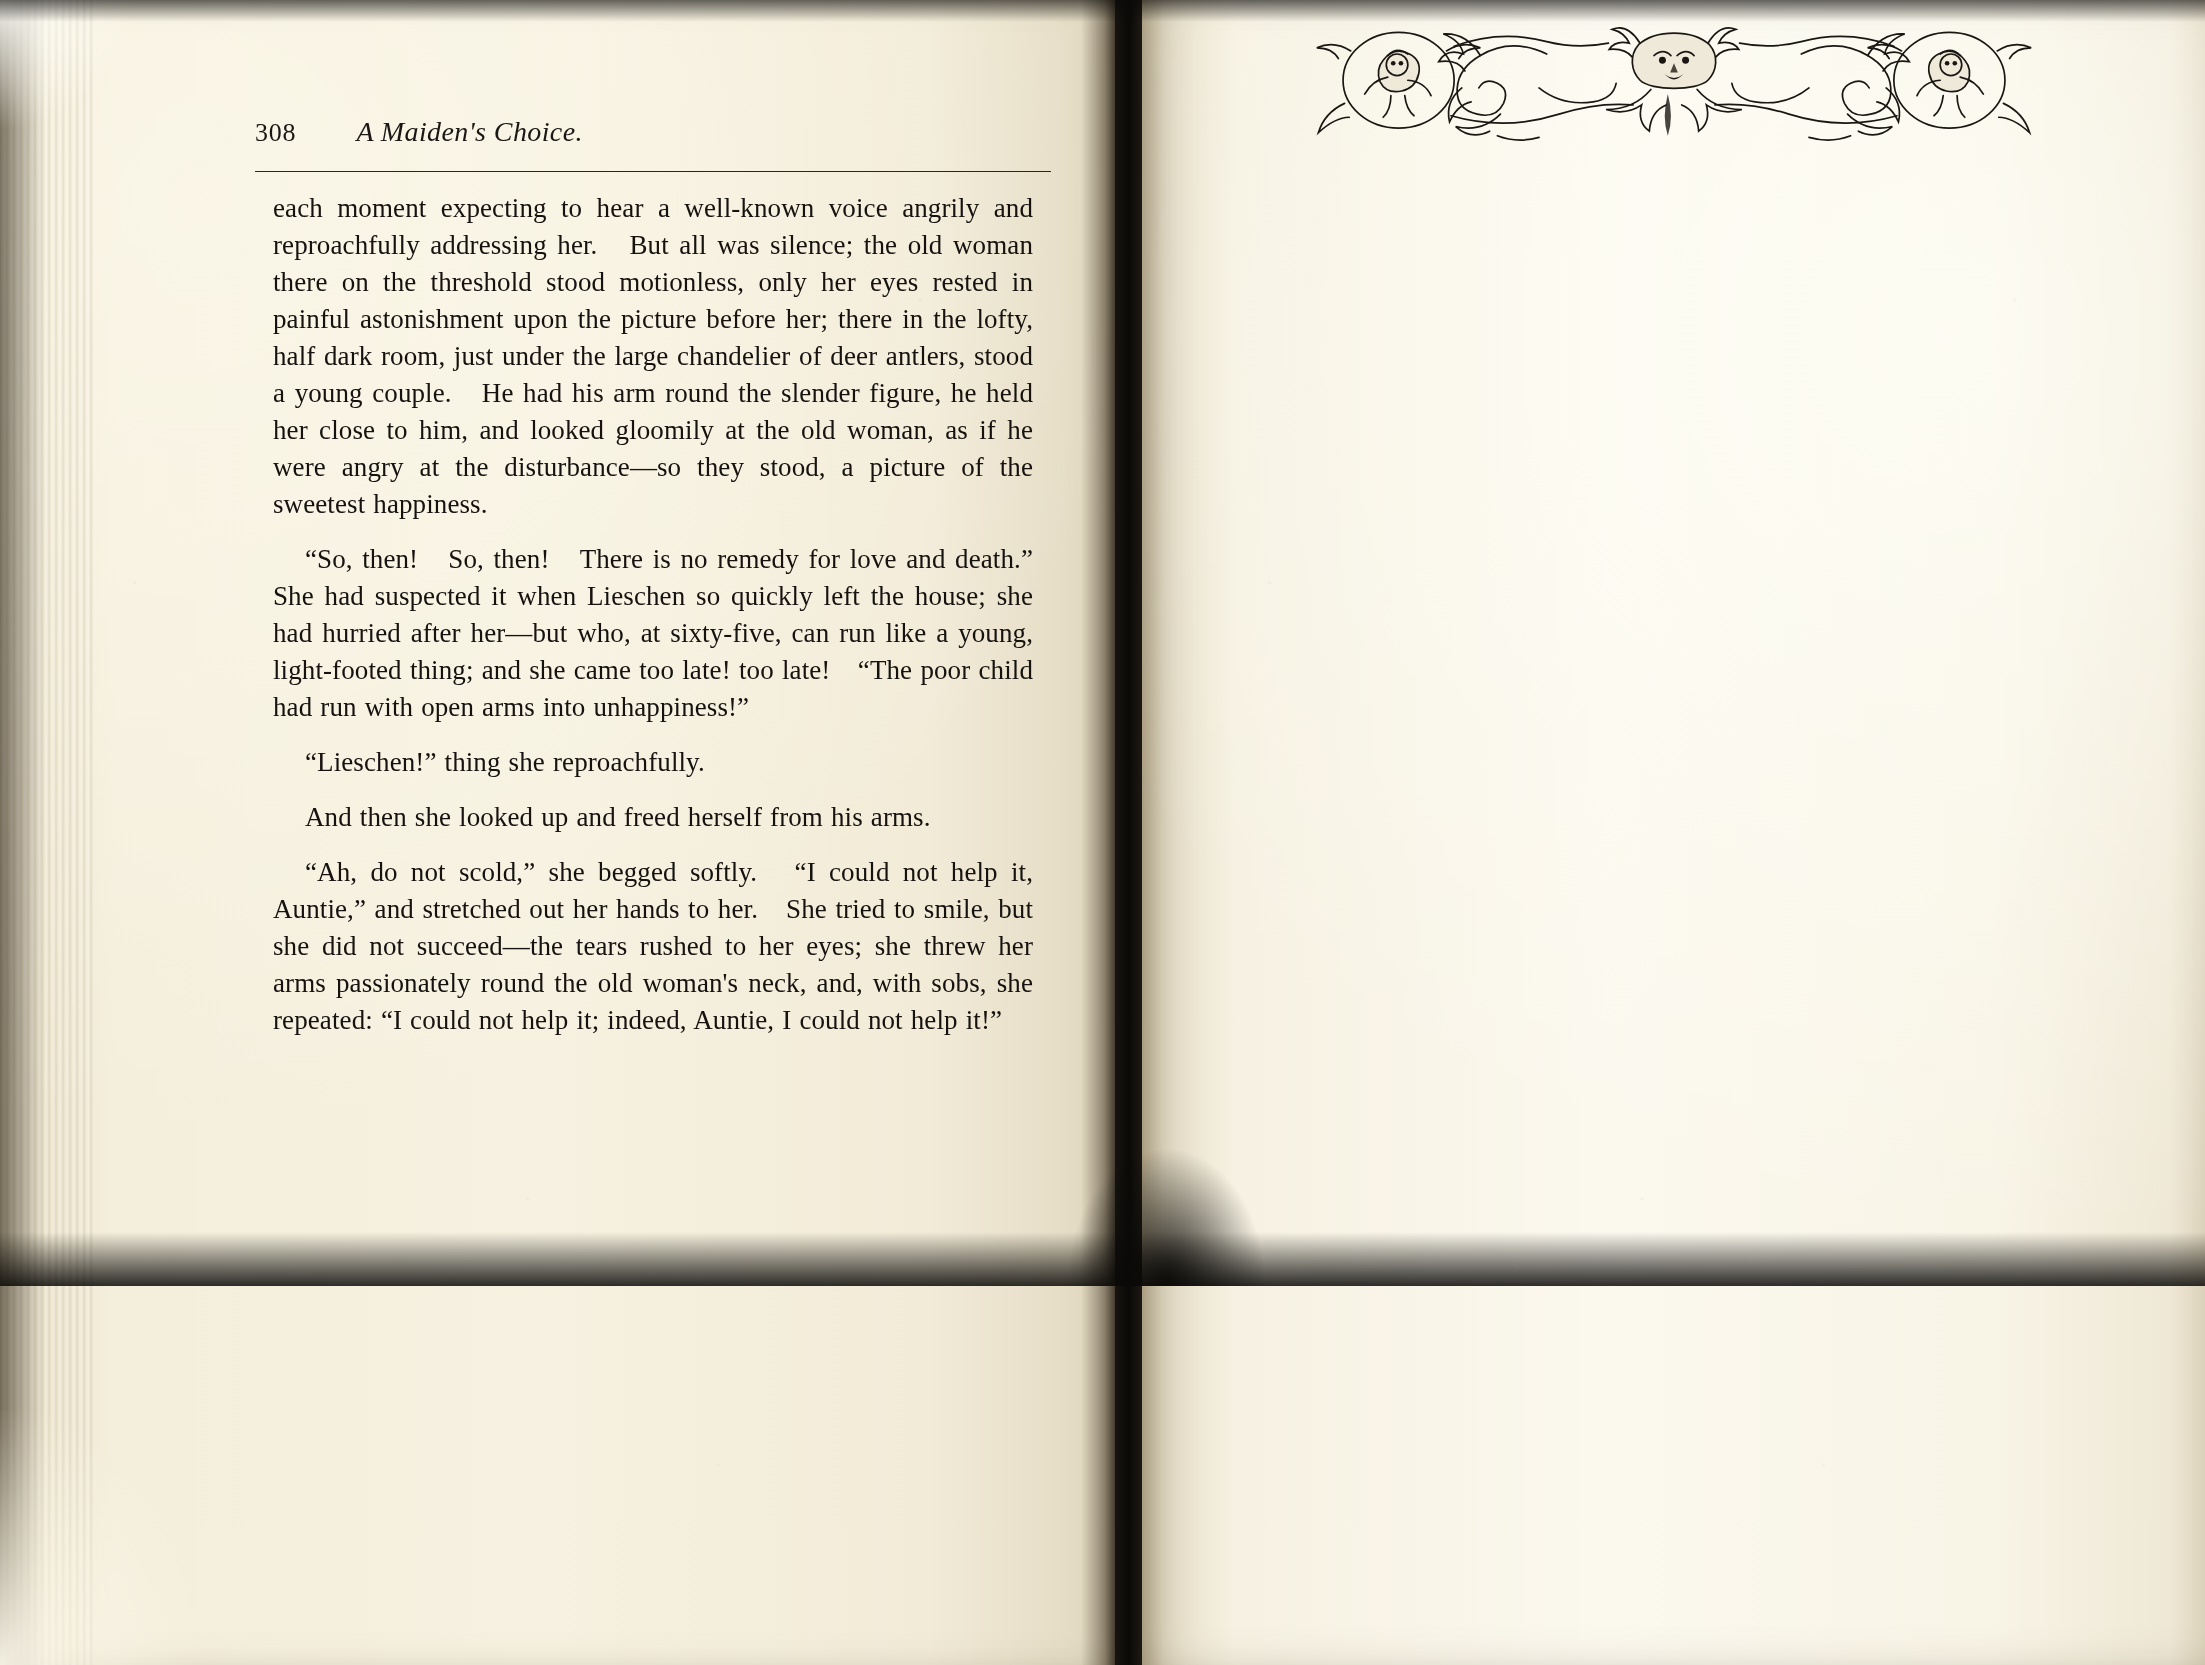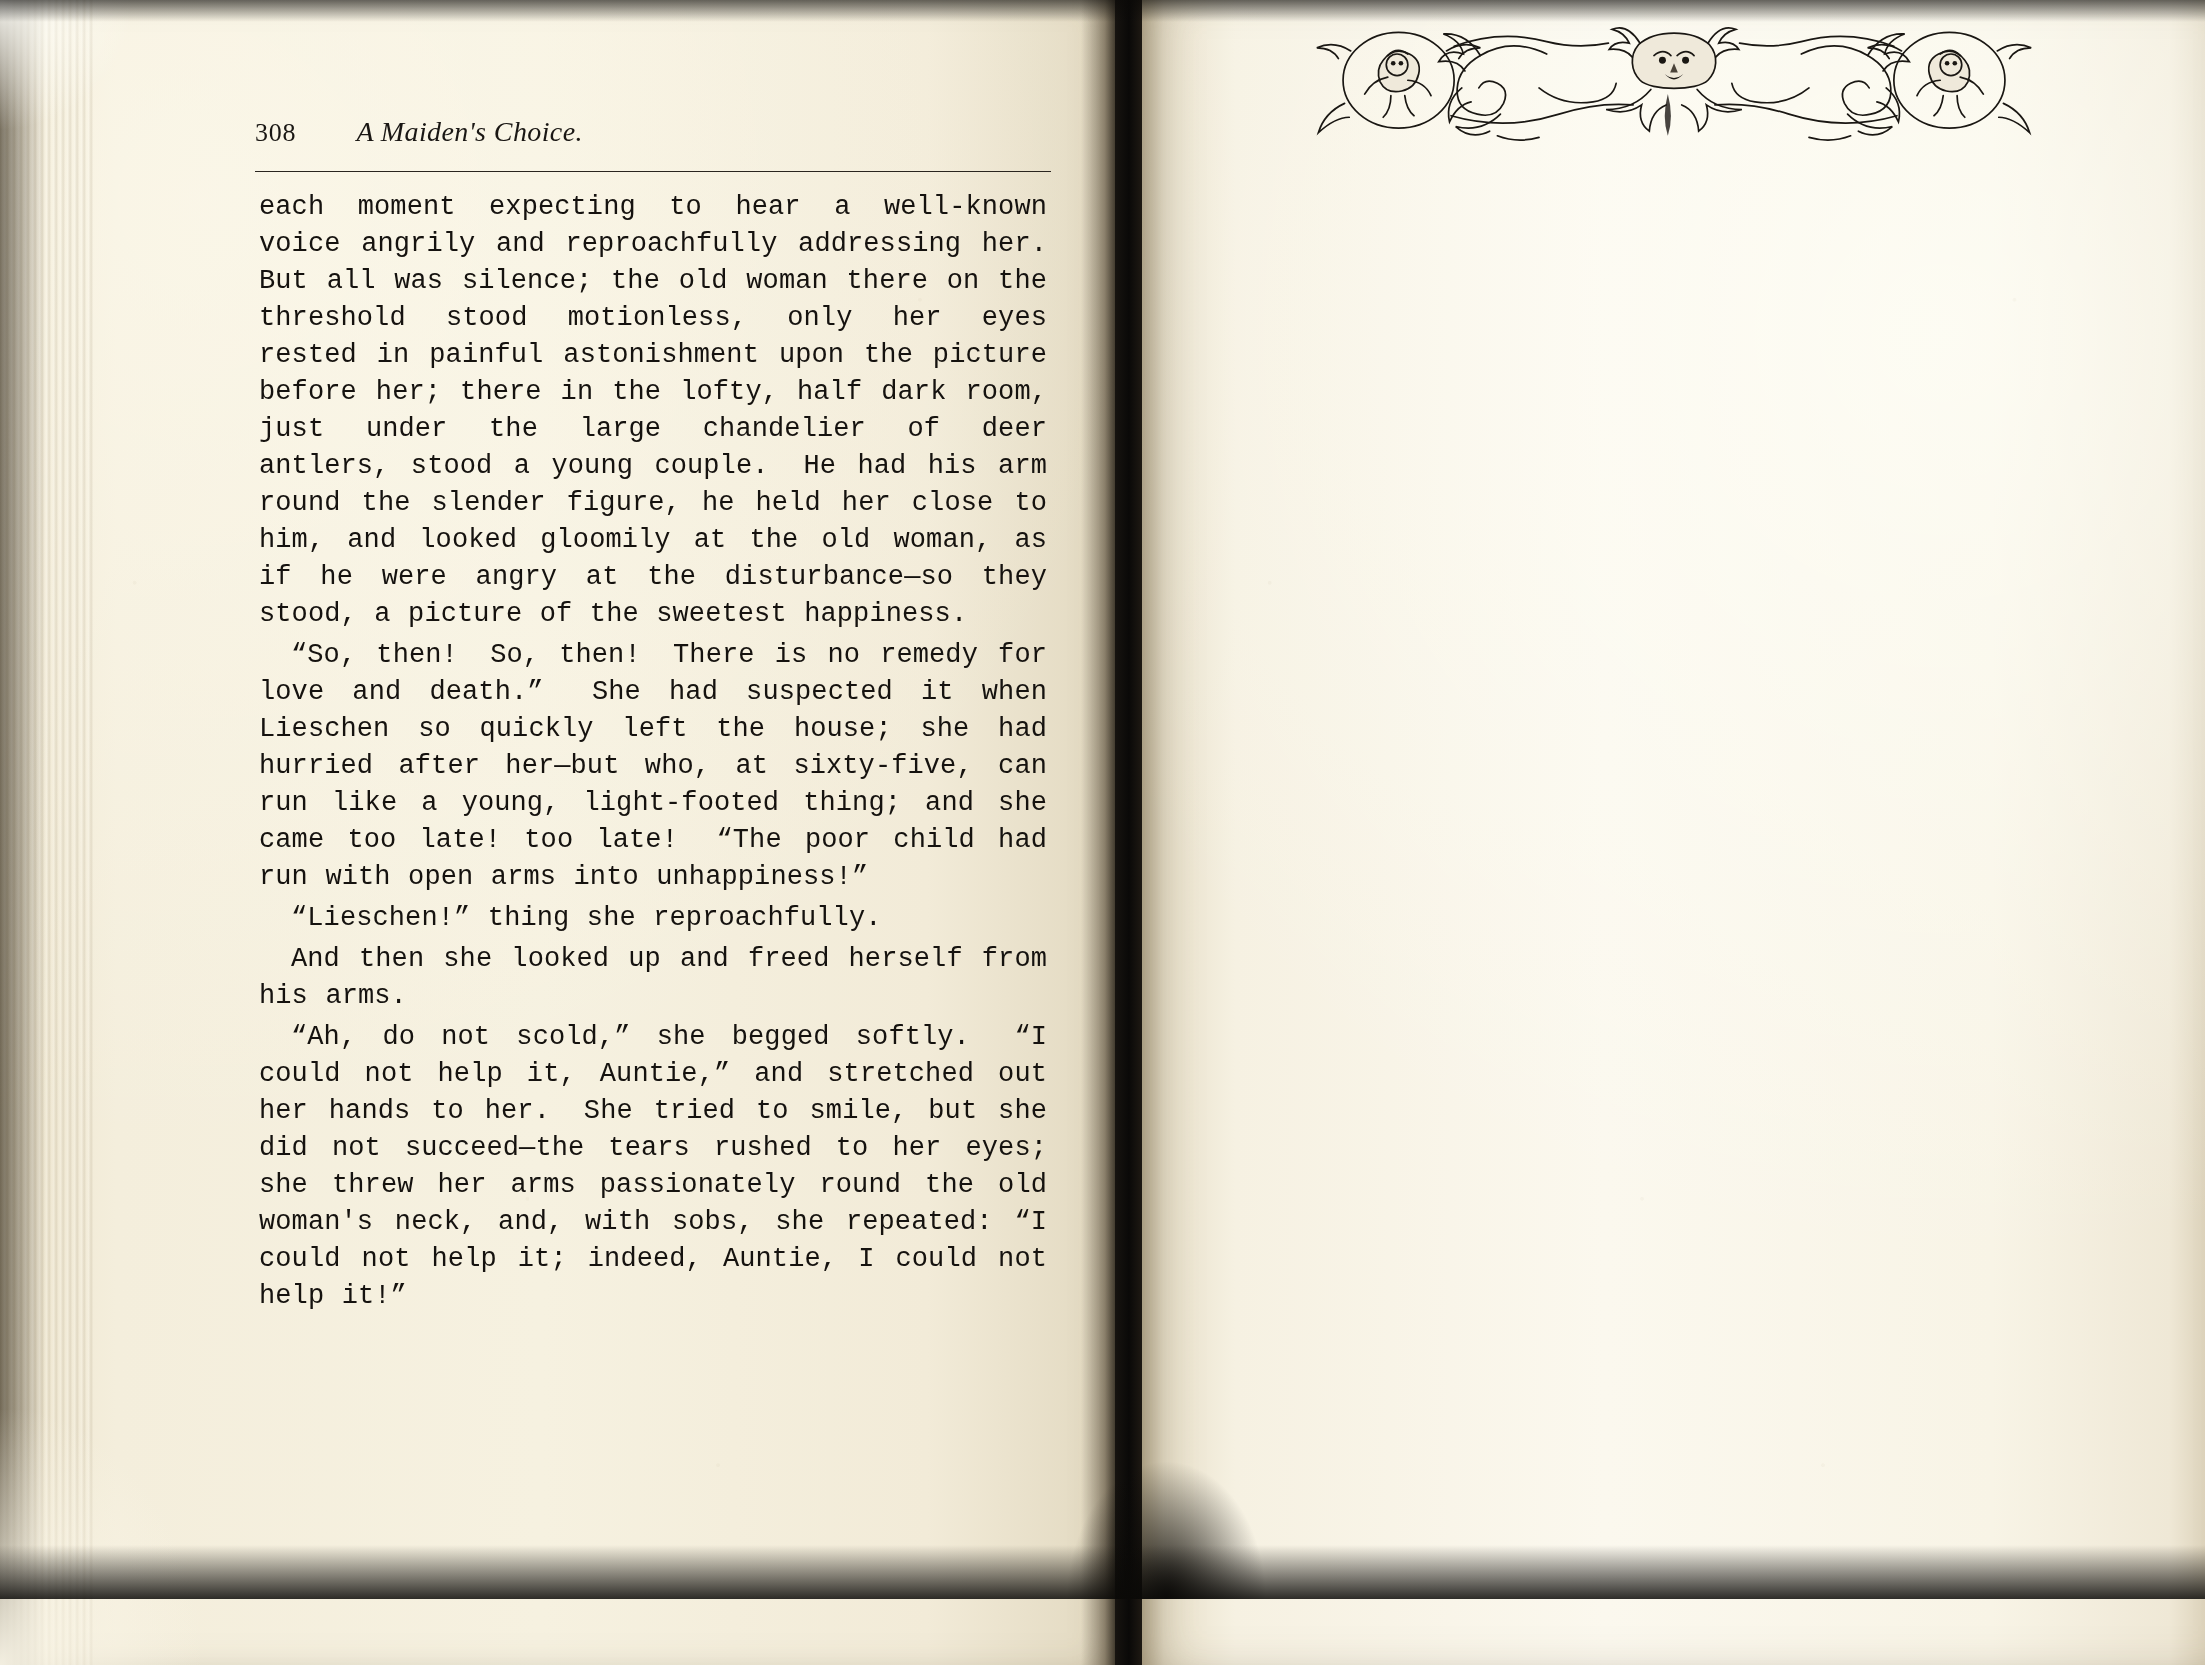--- a/index.html
+++ b/index.html
@@ -11,21 +11,21 @@
     width: 2205px;
     height: 1665px;
     overflow: hidden;
     font-family: "Liberation Serif", serif;
   }
 
   
   .book {
     position: relative;
     width: 2205px;
-    height: 1599px;
+    height: 1286px;
     background: #0d0c0b;
   }
 
   
   .surround {
     position: absolute;
     inset: 0;
     background: #0a0a0a;
   }
 
@@ -159,29 +159,28 @@
     letter-spacing: 0.4px;
     color: #1a1714;
   }
   .head-rule {
     margin-top: 9.3px;
     border-top: 1.5px solid #2a251f;
     width: 100%;
   }
 
   p.body {
-    margin: 4px;
+    margin: 18px;
     font-size: 27px;
     line-height: 37px;
     text-align: justify;
     text-justify: inter-word;
     color: #15120f;
     letter-spacing: 0.1px;
     word-spacing: 1.2px;
-    font-family: Liberation Mono, monospace;
   }
   p.body.indent {
     text-indent: 32px;
   }
   .left-body p.body:first-child { text-indent: 0; }
 
   .left-body { margin-top: 17px; }
 
   .ornament {
     margin: 0 auto 74px auto;

